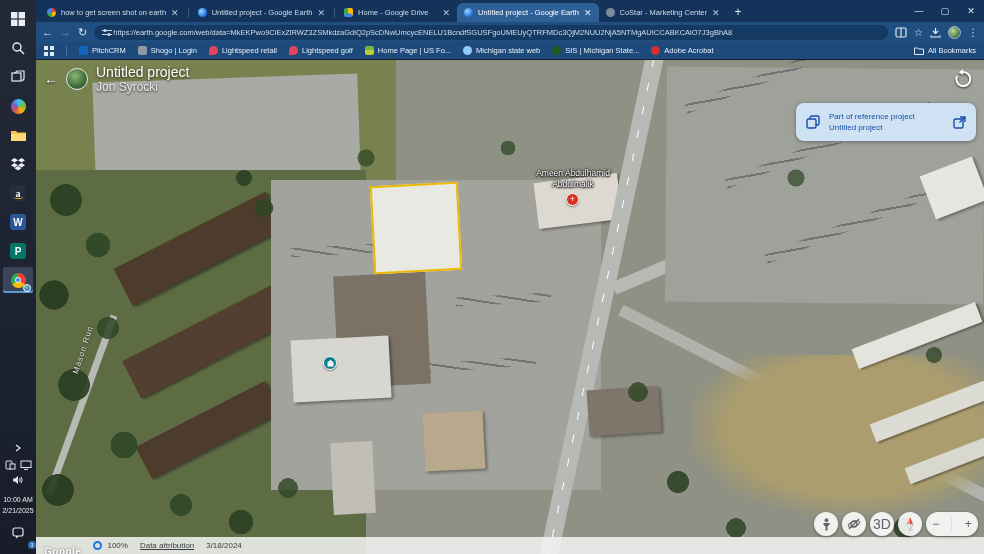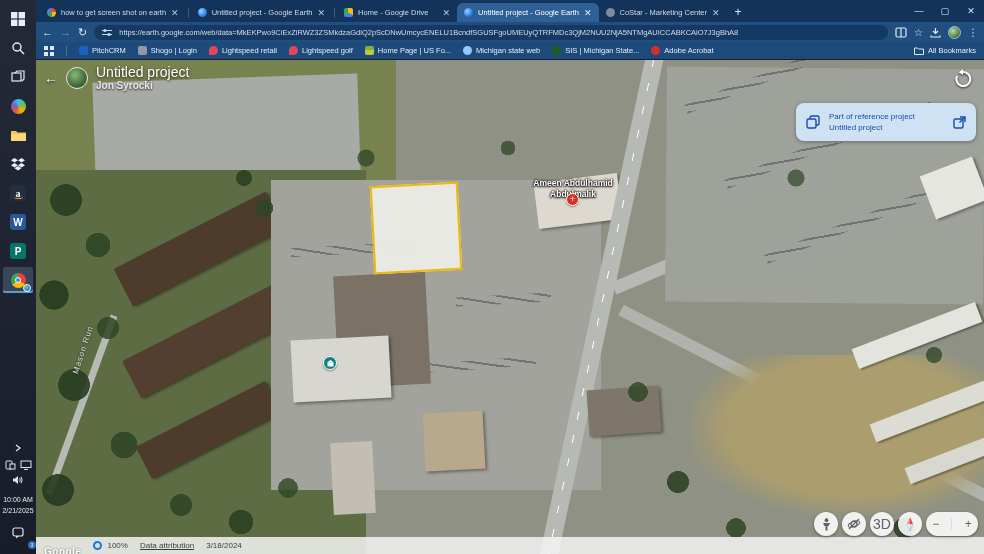--- a/index.html
+++ b/index.html
@@ -29,21 +29,21 @@
   .tab .ttl { flex:1; white-space:nowrap; overflow:hidden; text-overflow:ellipsis; }
   .tab .x { font-size:9px; color:#b9c8da; cursor:pointer; }
   .tab-sep { width:1px; height:10px; background:#3a5a7e; margin:0 2px 4px 2px; }
   .favdot { width:9px; height:9px; border-radius:50%; flex:none; }
   #newtab { color:#dce6f2; font-size:12px; margin:0 8px 3px 8px; cursor:pointer; }
   #wincontrols { margin-left:auto; display:flex; align-items:center; height:22px; }
   #wincontrols span { color:#dfe8f3; width:26px; text-align:center; font-size:9px; cursor:pointer; }
   #toolbar { height:20px; background:#1f4e7f; display:flex; align-items:center; padding:0 6px; gap:7px; }
   .navic { color:#e3ecf6; font-size:11px; cursor:pointer; line-height:1; }
   .navic.dim { color:#7d9ab8; }
-  #urlbox { flex:1; height:15px; background:#143a63; border-radius:8px; display:flex; align-items:center; padding:0 8px; gap:7px; overflow:hidden; }
+  #urlbox { flex:1; height:15px; background:#143a63; border-radius:8px; display:flex; align-items:center; padding:0 8px; gap:1px; overflow:hidden; }
   #urltext { color:#d3deeb; font-size:7.5px; white-space:nowrap; overflow:hidden; text-overflow:ellipsis; }
   .tbr-ic { color:#dfe9f4; font-size:10px; cursor:pointer; }
   #avatar { width:13px; height:13px; border-radius:50%; background:radial-gradient(circle at 35% 35%, #bcd9a0, #4e7f46 65%, #2d4f2a); border:1px solid #9fc2e0; cursor:pointer; }
   #bookmarks { height:18px; background:#1d4a7a; display:flex; align-items:center; padding:0 8px; gap:12px; color:#e6eef7; font-size:7.5px; border-bottom:1px solid #123; }
   .bm { display:flex; align-items:center; gap:4px; cursor:pointer; white-space:nowrap; }
   .bmic { width:9px; height:9px; border-radius:2px; flex:none; }
   #allbm { margin-left:auto; display:flex; align-items:center; gap:4px; cursor:pointer; }
   .vsep { width:1px; height:10px; background:#4a6f96; }
 
   
@@ -55,21 +55,21 @@
   .maplabel { position:absolute; color:#fff; font-size:8.5px; text-align:center; line-height:1.25;
     text-shadow:0 0 2px #000, 0 0 3px #000, 0 1px 2px #000; z-index:14; white-space:nowrap; }
   .street { position:absolute; color:#e3e3e0; font-size:8px; letter-spacing:1px; text-shadow:0 0 2px #000; z-index:13; }
 
   
   #eheader { position:absolute; left:8px; top:4px; display:flex; align-items:center; gap:8px; z-index:20; }
   #backarrow { color:#fff; font-size:14px; text-shadow:0 1px 2px #000; cursor:pointer; }
   #projavatar { width:22px; height:22px; border-radius:50%; border:1px solid #e8e8e8;
     background:radial-gradient(circle at 40% 35%, #8cb874, #3f6b3a 60%, #2b4c2a); cursor:pointer; }
   #ptitle { color:#fff; font-size:14px; text-shadow:0 1px 3px rgba(0,0,0,.8); }
-  #pauthor { color:#e8e8e8; font-size:10px; text-shadow:0 1px 2px rgba(0,0,0,.8);font-weight:bold; }
+  #pauthor { color:#e8e8e8; font-size:12px; text-shadow:0 1px 2px rgba(0,0,0,.8); }
 
   #refcard { position:absolute; right:8px; top:43px; width:180px; height:38px; background:#cfe2f4; border-radius:8px;
     box-shadow:0 1px 4px rgba(0,0,0,.35); display:flex; align-items:center; padding:0 10px; gap:9px; z-index:20; }
   #refcard .txt { flex:1; color:#174ea6; font-size:8px; line-height:1.4; }
   .blueic { color:#174ea6; }
 
   #resetnorth { position:absolute; right:11px; top:9px; width:20px; height:20px; z-index:20; cursor:pointer;
     filter:drop-shadow(0 1px 1px rgba(0,0,0,.7)); }
 
   .poi { position:absolute; border-radius:50%; border:1.5px solid #fff; display:flex; align-items:center; justify-content:center;
@@ -357,21 +357,21 @@
       radial-gradient(circle 12px at 472px 88px, rgba(46,70,37,.75) 0 60%, transparent 62%),
       radial-gradient(circle 16px at 602px 332px, rgba(44,68,36,.8) 0 60%, transparent 62%),
       radial-gradient(circle 18px at 642px 422px, rgba(40,62,33,.85) 0 60%, transparent 62%),
       radial-gradient(circle 16px at 700px 468px, rgba(44,68,36,.85) 0 60%, transparent 62%),
       radial-gradient(circle 14px at 760px 118px, rgba(46,70,37,.7) 0 60%, transparent 62%),
       radial-gradient(circle 13px at 898px 295px, rgba(44,68,36,.75) 0 60%, transparent 62%),
       radial-gradient(circle 17px at 868px 468px, rgba(40,62,33,.85) 0 60%, transparent 62%);"></div>
 
     <div id="selpoly"></div>
 
-    <div class="maplabel" style="left:462px;top:118px;width:150px;font-weight:bold;">
+    <div class="maplabel" style="left:462px;top:108px;width:150px;">
       <div>Ameen Abdulhamid</div>
       <div>Abdulmalik</div>
     </div>
     <div class="poi" style="left:530px;top:133px;width:13px;height:13px;background:#d93025;font-size:9px;line-height:1;">+</div>
 
     <div class="poi" style="left:287px;top:296px;width:14px;height:14px;background:#0f808b;">
       <svg width="7" height="7" viewBox="0 0 7 7">
           <rect x="0.5" y="2.5" width="6" height="4" fill="#fff"></rect>
           <path d="M0 2.5 L3.5 0 L7 2.5 Z" fill="#fff"></path>
         </svg>

